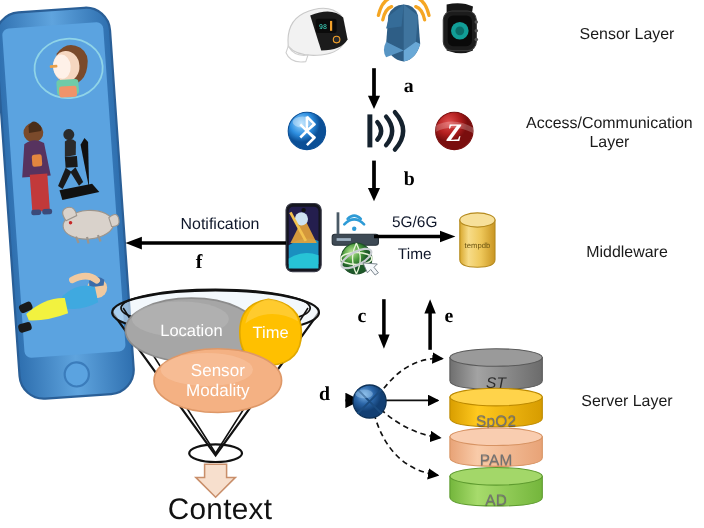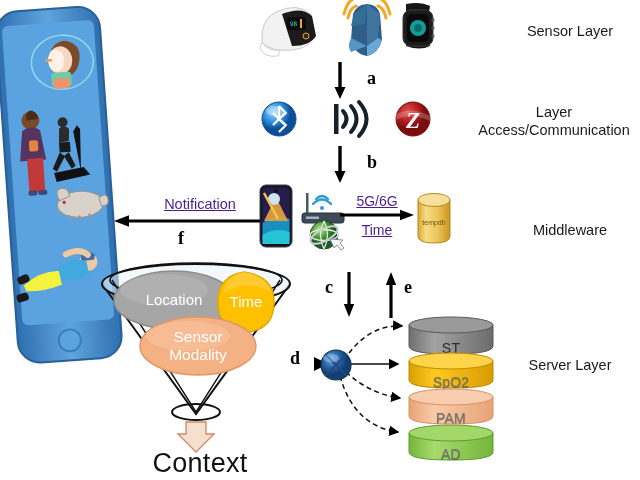--- a/index.html
+++ b/index.html
@@ -2,21 +2,21 @@
 <html><head>
 <meta charset="utf-8">
 <style>
   html,body{margin:0;padding:0;background:#fff;}
   body{width:640px;height:480px;position:relative;overflow:hidden;
        font-family:"Liberation Sans",sans-serif;color:#000;}
   #stage{position:absolute;left:0;top:0;width:640px;height:480px;}
   .abs{position:absolute;}
   .layer-label{font-weight:normal;font-size:14.5px;line-height:1.25;text-align:center;color:#1a1a1a;}
   .arrow-letter{font-weight:bold;font-size:18px;font-family:"Liberation Serif",serif;color:#000;}
-  .edge-label{font-size:14px;color:#4c1d95;text-align:center;text-decoration:underline;}
+  .edge-label{font-size:14px;color:#0f172a;text-align:center;}
   .cyl-label{color:#737373;font-size:14px;text-align:center;width:100%;
              position:absolute;left:0;top:50%;transform:translateY(-50%);
              text-shadow:0 1px 1px rgba(0,0,0,.35);letter-spacing:.2px;}
   .cyl-label.dark{color:#2b2b2b;text-shadow:none;}
   .context-text{font-size:27px;color:#111;text-align:center;letter-spacing:.3px;}
   svg{display:block;overflow:visible;}
 </style>
 </head>
 <body>
 
@@ -310,21 +310,21 @@
         <defs>
             <linearGradient id="gST" x1="0" y1="0" x2="1" y2="0">
           <stop offset="0" stop-color="#6F6F6F"></stop>
               <stop offset=".3" stop-color="#A3A3A3"></stop>
           <stop offset="1" stop-color="#6B6B6B"></stop>
             </linearGradient>
           </defs>
         <path d="M3 9 L3 30 q0 8 42 8 q42 0 42 -8 L87 9z" fill="url(#gST)" stroke="#5A5A5A"></path>
         <ellipse cx="45" cy="9" rx="42" ry="8" fill="#9A9A9A" stroke="#5A5A5A"></ellipse>
       </svg>
-      <div class="cyl-label dark" style="top:24px;transform:none;">ST</div>
+      <div class="cyl-label dark" style="top:24px;transform:none;font-style:italic;">ST</div>
     </div>
 
     <div class="abs" style="left:0;top:36px;width:90px;height:40px;">
       <svg width="90" height="40" viewBox="0 0 90 40">
         <defs>
             <linearGradient id="gSP" x1="0" y1="0" x2="1" y2="0">
           <stop offset="0" stop-color="#D99E00"></stop>
               <stop offset=".3" stop-color="#FFC91F"></stop>
           <stop offset="1" stop-color="#D79C00"></stop>
             </linearGradient>
@@ -362,21 +362,21 @@
         <path d="M3 9 L3 28 q0 8 42 8 q42 0 42 -8 L87 9z" fill="url(#gPA)" stroke="#D79363"></path>
         <ellipse cx="45" cy="9" rx="42" ry="8" fill="#F9CDB0" stroke="#D79363"></ellipse>
       </svg>
       <div class="cyl-label" style="top:22px;transform:none;">PAM</div>
     </div>
   </div>
 
   <div class="abs layer-label" style="left:500px;top:22px;width:140px;">Sensor Layer</div>
 
   <div class="abs" style="left:468px;top:103px;width:172px;">
+    <div class="layer-label">Access/Communication</div>
     <div class="layer-label">Layer</div>
-    <div class="layer-label">Access/Communication</div>
   </div>
 
   <div class="abs layer-label" style="left:500px;top:206px;width:140px;margin-top:15px;">Middleware</div>
 
   <div class="abs layer-label" style="left:500px;top:356px;width:140px;">Server Layer</div>
 
 </div>
 
 </body></html>

